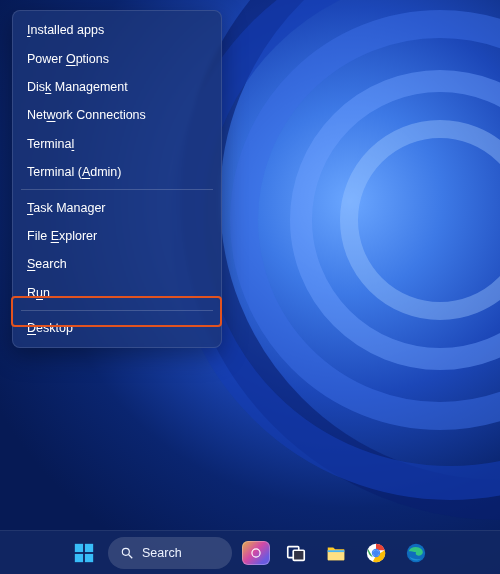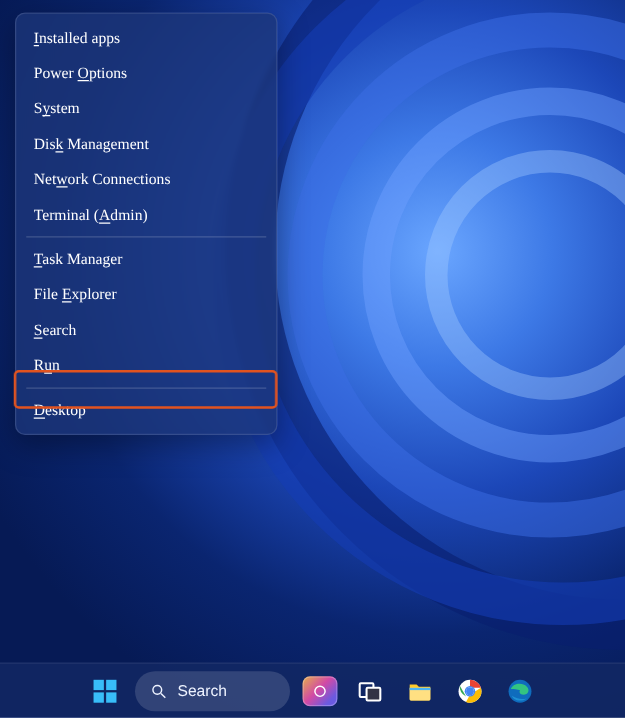--- a/index.html
+++ b/index.html
@@ -21,21 +21,20 @@
 
   
   .menu {
     position:absolute; left:12px; top:10px; width:210px;
     background: rgba(28,54,120,0.78);
     border: 1px solid rgba(255,255,255,0.12);
     border-radius:8px; padding:5px 0;
     box-shadow: 0 8px 24px rgba(0,0,0,0.35);
     color:#fff; font-size:12.5px;
     backdrop-filter: blur(2px);
-    font-family: Liberation Serif, serif;
   }
   .menu-item {
     display:flex; align-items:center; justify-content:space-between;
     padding:0 14px; height:28.4px; cursor:default; white-space:nowrap;
   }
   .menu-sep { height:1px; background:rgba(255,255,255,0.18); margin:3px 8px; }
   .mn { text-decoration: underline; text-underline-offset:2px; }
   .chev { font-size:11px; color:#e8eeff; padding-right:2px;}
   .highlight {
     position:absolute; left:11px; width:211px; height:31px;
@@ -85,27 +84,27 @@
 </div>
 
 <div class="menu" id="ctx">
     <div class="menu-item">
       <span><span class="mn">I</span>nstalled apps</span>
     </div>
     <div class="menu-item">
       <span>Power <span class="mn">O</span>ptions</span>
     </div>
     <div class="menu-item">
-      <span>S<span class="mn">y</span>stem</span>
-    </div>
-    <div class="menu-item">
       <span>Dis<span class="mn">k</span> Management</span>
     </div>
     <div class="menu-item">
       <span>Net<span class="mn">w</span>ork Connections</span>
+    </div>
+    <div class="menu-item">
+      <span>Termina<span class="mn">l</span></span>
     </div>
     <div class="menu-item">
       <span>Terminal (<span class="mn">A</span>dmin)</span>
     </div>
     <div class="menu-sep"></div>
     <div class="menu-item">
       <span><span class="mn">T</span>ask Manager</span>
     </div>
     <div class="menu-item">
       <span>File <span class="mn">E</span>xplorer</span>

